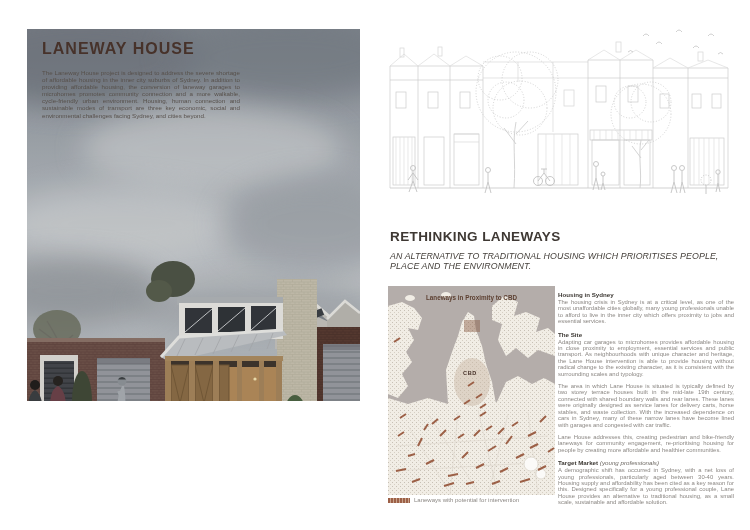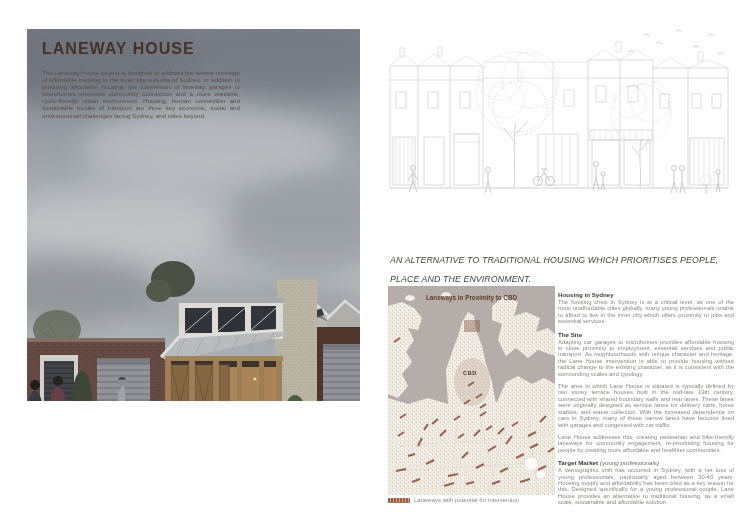--- a/index.html
+++ b/index.html
@@ -10,21 +10,21 @@
   
   .photo{left:27px;top:29px;width:333px;height:372px;overflow:hidden;background:#9aa0a7;}
   .photo svg{display:block;}
   .hero-text{position:absolute;left:15px;top:11px;width:205px;}
   .hero-title{margin:0 0 11px 0;font-size:16px;font-weight:bold;letter-spacing:1px;color:#47322a;}
   .hero-intro{margin:0;width:198px;font-size:6.2px;line-height:7.1px;color:#57504b;text-align:justify;}
 
   
   .elevation{left:388px;top:22px;width:342px;height:192px;}
   .heading{left:390px;top:229px;margin:0;font-size:13.5px;font-weight:bold;letter-spacing:0.4px;color:#3e3833;}
-  .subtitle{left:390px;top:251px;width:338px;margin:0;font-size:8.8px;line-height:19px;
+  .subtitle{left:390px;top:251px;width:338px;margin:0;font-size:8.8px;line-height:10px;
             font-style:italic;color:#45403b;letter-spacing:0.1px;}
 
   .map{left:388px;top:286px;width:167px;height:209px;margin:0;padding:0;}
   .map-title{position:absolute;left:0;right:0;top:8px;text-align:center;
              font-size:6.3px;font-weight:bold;color:#5c3f30;}
   .cbd-label{position:absolute;left:75px;top:84px;font-size:5.6px;font-weight:bold;
              letter-spacing:0.6px;color:#47322a;}
   .map-caption{left:388px;top:497px;display:flex;align-items:center;gap:4px;
                font-size:6px;color:#8c8884;}
   .legend-swatch{display:inline-block;width:22px;height:5px;
@@ -289,20 +289,21 @@
         <circle cx="294" cy="146" r="2.5"></circle>
           <path d="M294,149 V160 M294,160 L292,171 M294,160 L297,171"></path>
         <circle cx="330" cy="150" r="2.2"></circle>
           <path d="M330,152 V161 M330,161 L328,170 M330,161 L332,170"></path>
         <circle cx="318" cy="158" r="5" stroke-dasharray="1 1.5"></circle>
           <path d="M318,163 V172"></path>
       </g>
     </svg>
   </div>
 
+  <h2 class="abs heading">RETHINKING LANEWAYS</h2>
   <p class="abs subtitle">AN ALTERNATIVE TO TRADITIONAL HOUSING WHICH PRIORITISES PEOPLE, PLACE AND THE ENVIRONMENT.</p>
 
   <figure class="abs map">
     <svg width="167" height="209" viewBox="0 0 167 209">
       <defs>
         <pattern id="mapgrain" width="4" height="4" patternUnits="userSpaceOnUse">
           <rect x="0" y="0" width="1" height="1" fill="#c7c0b5"></rect>
           <rect x="2" y="2" width="1" height="1" fill="#d6cfc3"></rect>
         </pattern>
       </defs>

